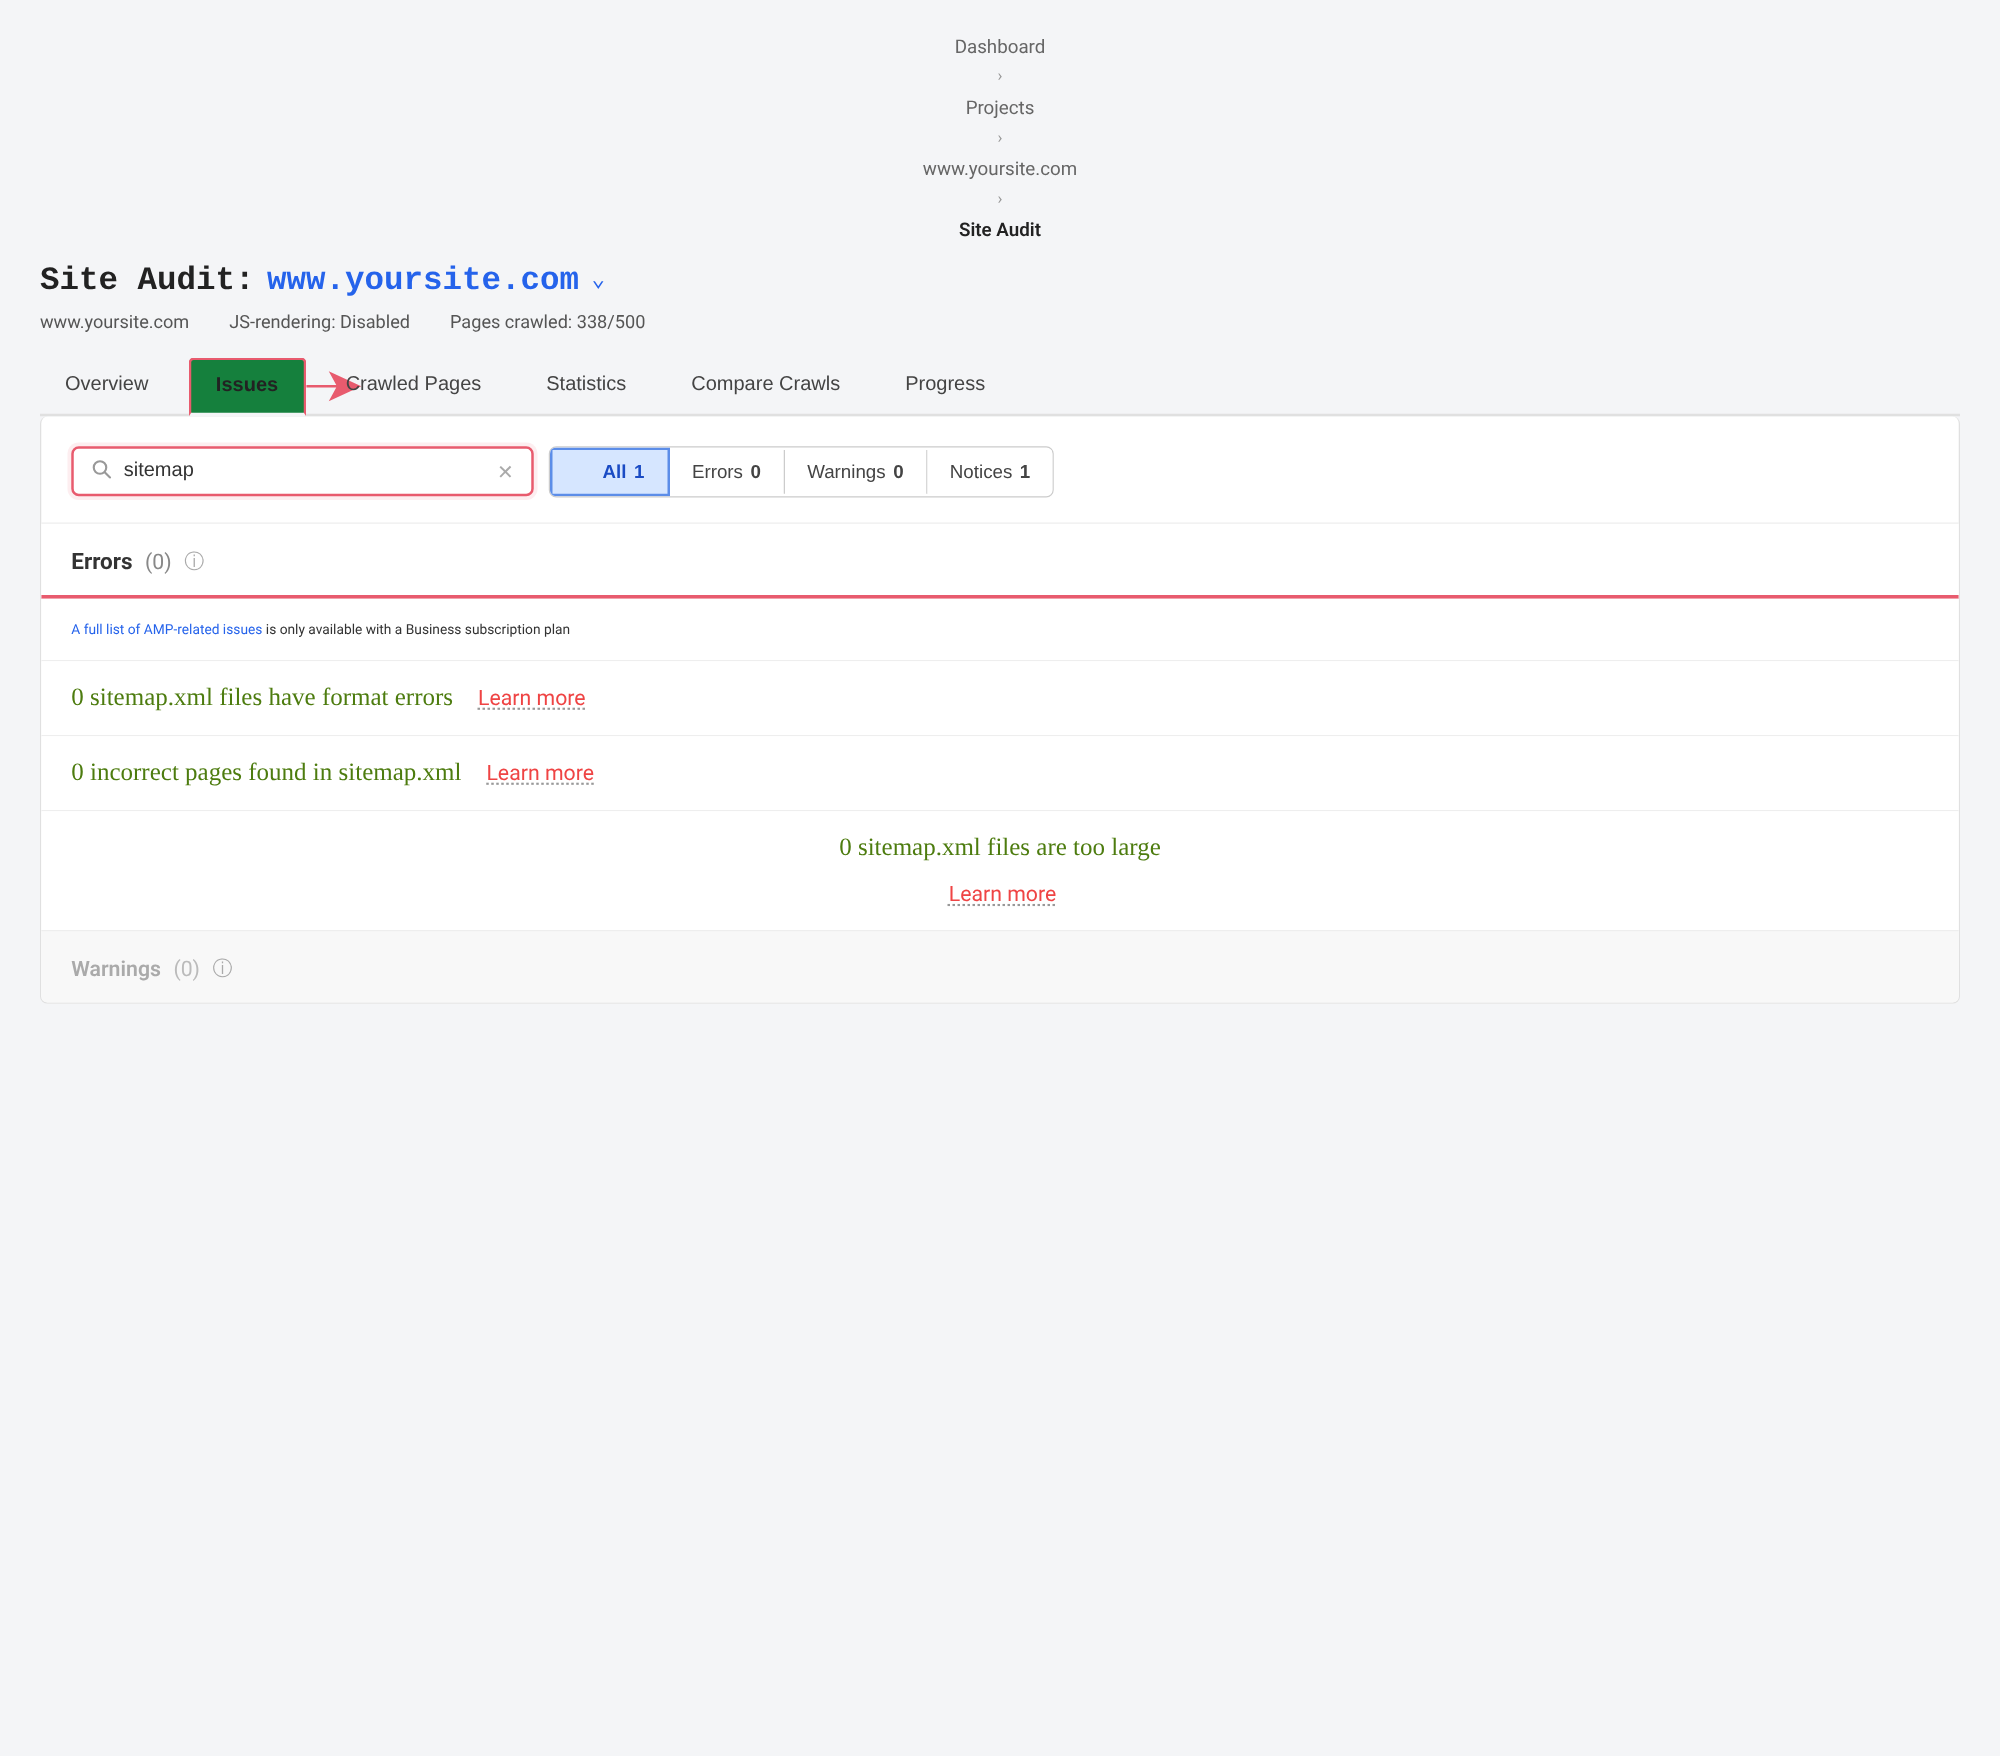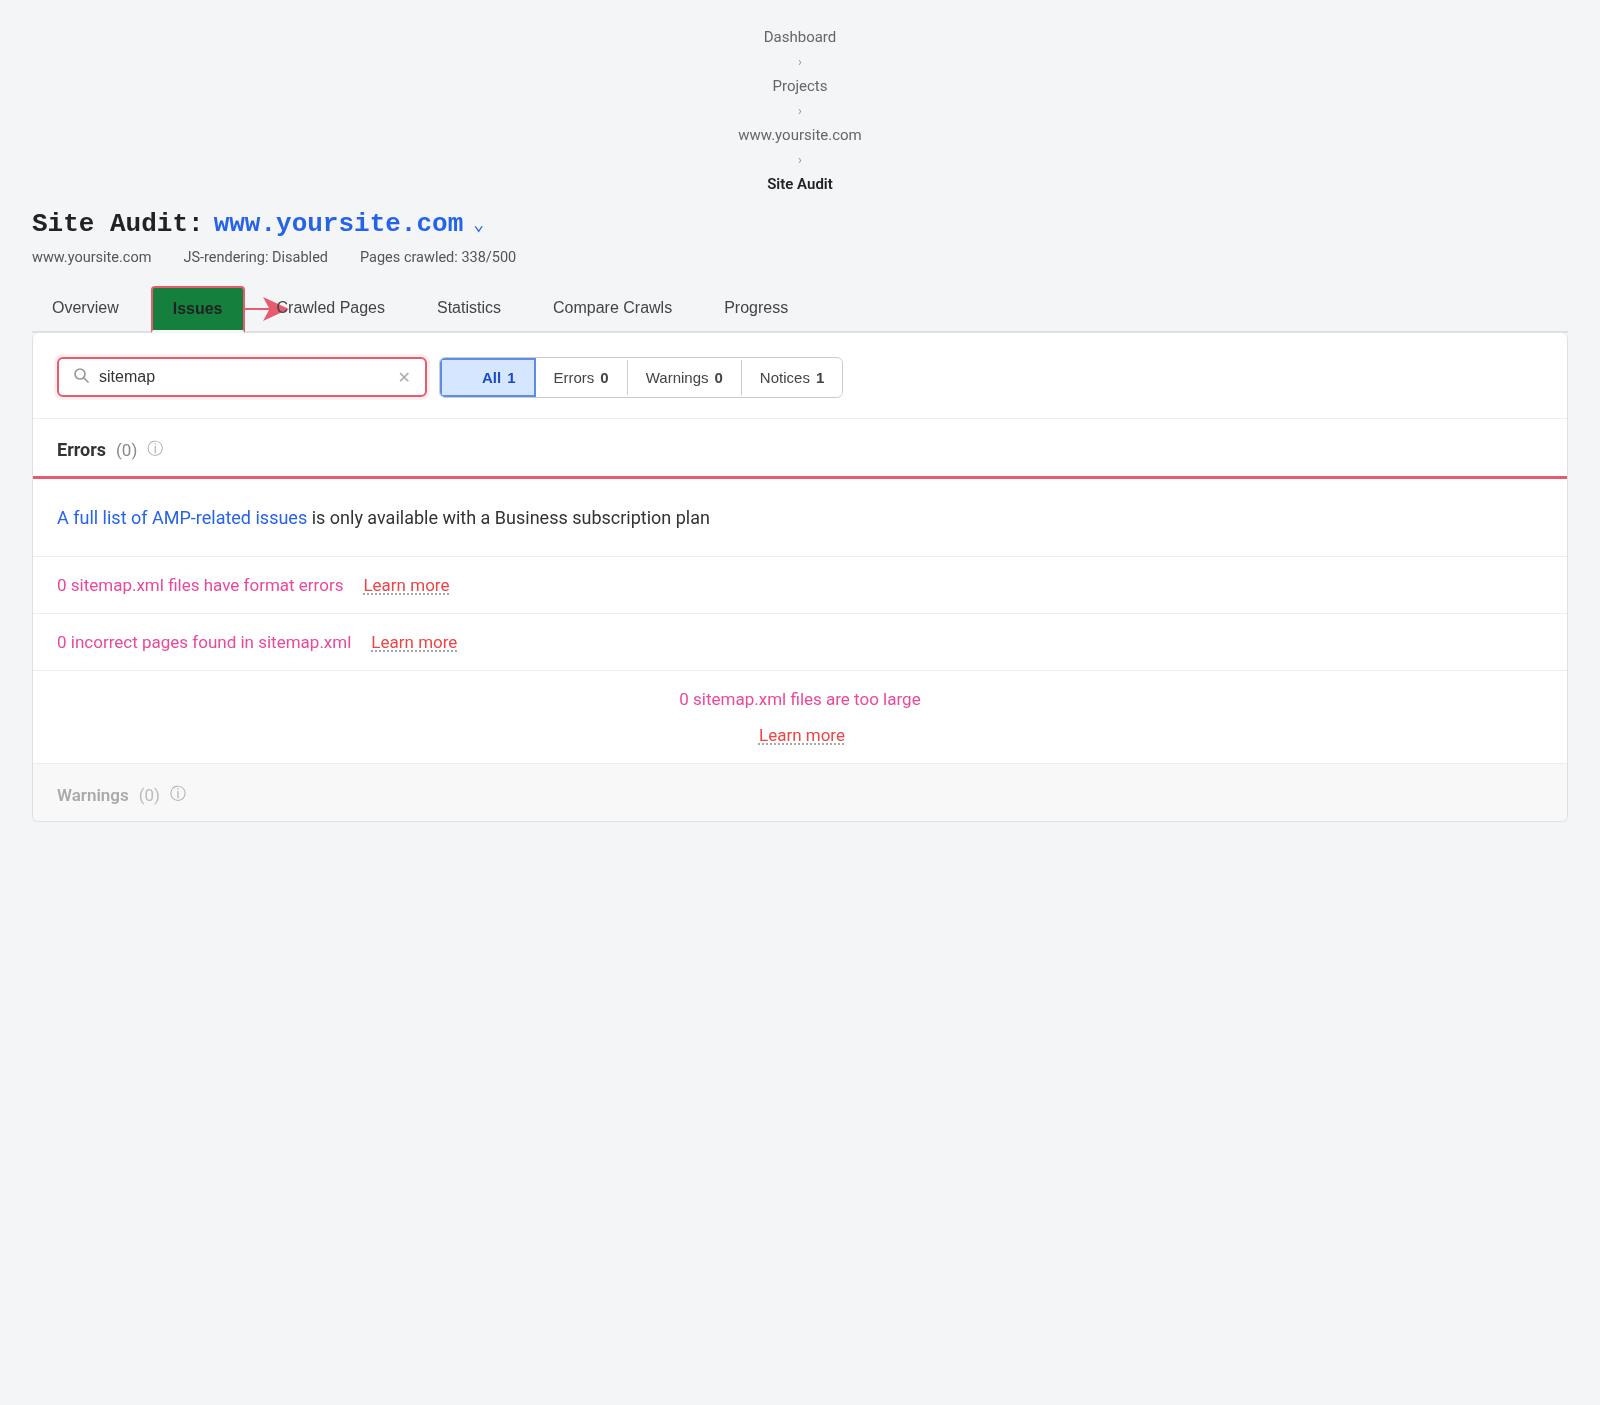--- a/index.html
+++ b/index.html
@@ -215,39 +215,40 @@
       gap: 16px;
       padding: 18px 24px;
       border-bottom: 1px solid #eee;
       background: #fff;
     }
     .issue-row:last-child {
       border-bottom: none;
       flex-direction: column;
     }
     .issue-link {
-      color: #ec4899;
-      font-size: 17px;
+      color: #4d7c0f;
+      font-size: 20px;
       text-decoration: none;
       cursor: pointer;
+      font-family: Liberation Serif, serif;
     }
     .issue-learn-more {
       color: #ef4444;
       font-size: 17px;
       text-decoration: underline dotted #999;
       text-underline-offset: 3px;
       cursor: pointer;
       margin-left: 4px;
     }
     
     .amp-row {
-      padding: 28px 24px;
+      padding: 18px 24px;
       border-bottom: 1px solid #eee;
       background: #fff;
-      font-size: 18px;
+      font-size: 11px;
       color: #333;
     }
     .amp-link {
       color: #2563eb;
       text-decoration: none;
       cursor: pointer;
     }
     
     .warnings-header {
       display: flex;

